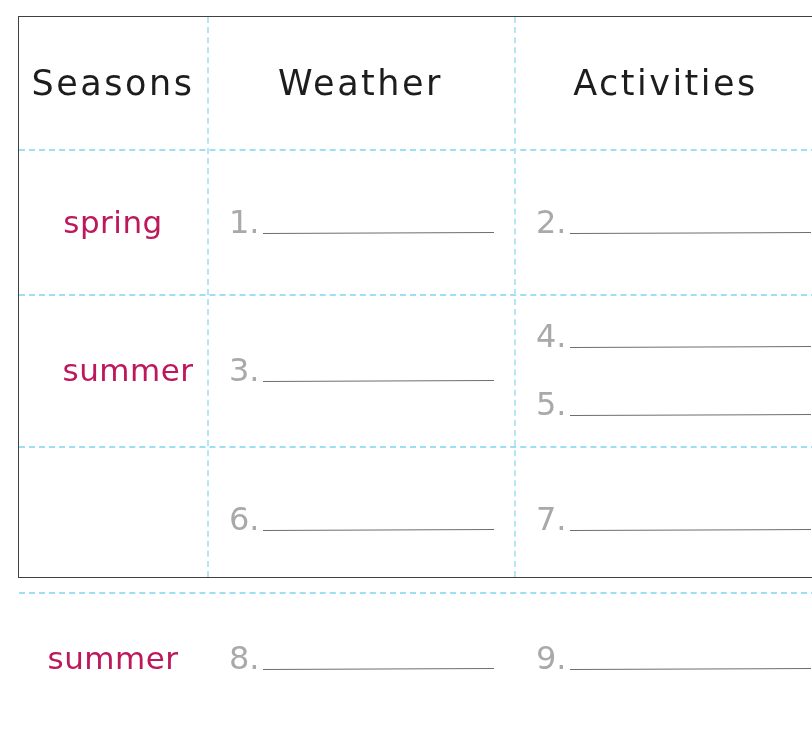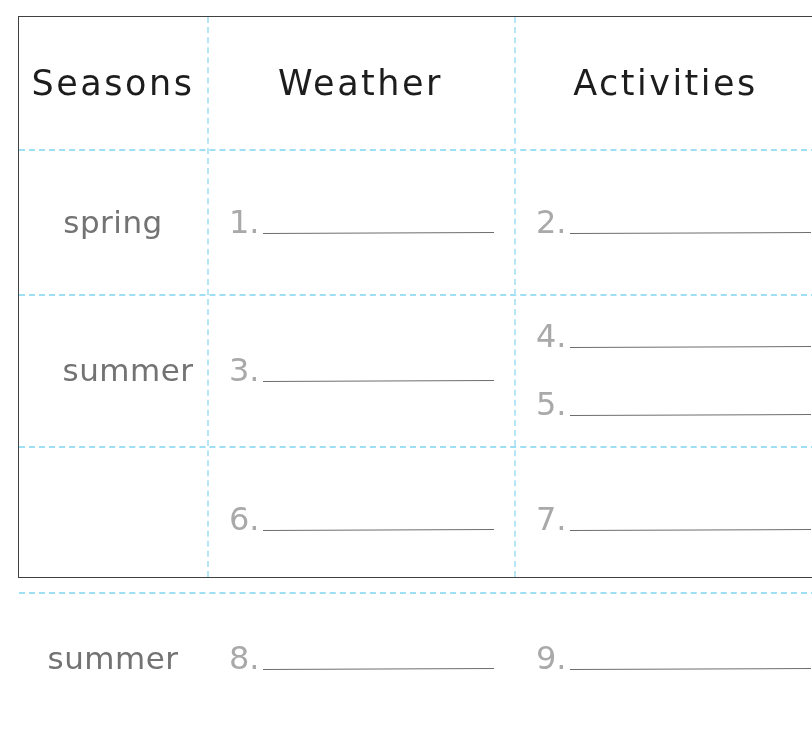--- a/index.html
+++ b/index.html
@@ -73,21 +73,21 @@
 
   .season-cell {
     display: flex;
     align-items: center;
     justify-content: center;
   }
   .season-text {
     font-family: "DejaVu Sans", sans-serif;
     font-size: 31px;
     font-weight: 400;
-    color: #737373;
+    color: #be185d;
     letter-spacing: 0.5px;
     white-space: nowrap;
   }
 
   
   .answer-cell {
     display: flex;
     flex-direction: column;
     justify-content: center;
   }

